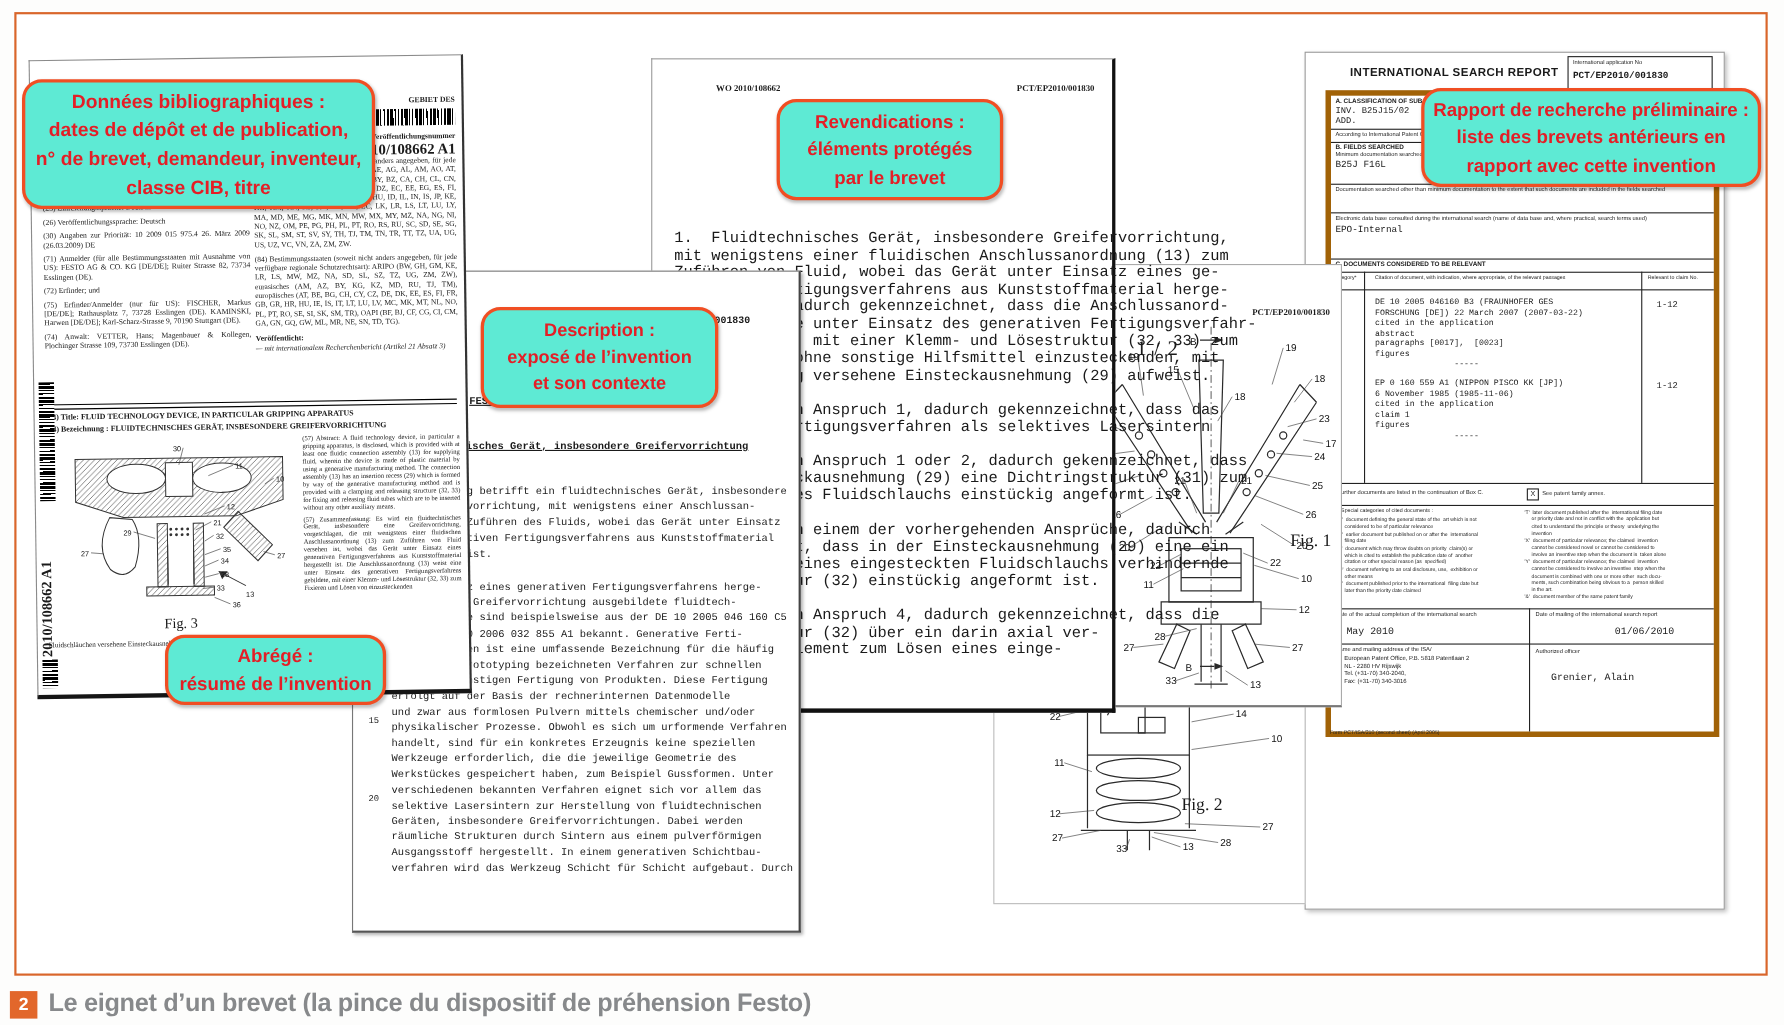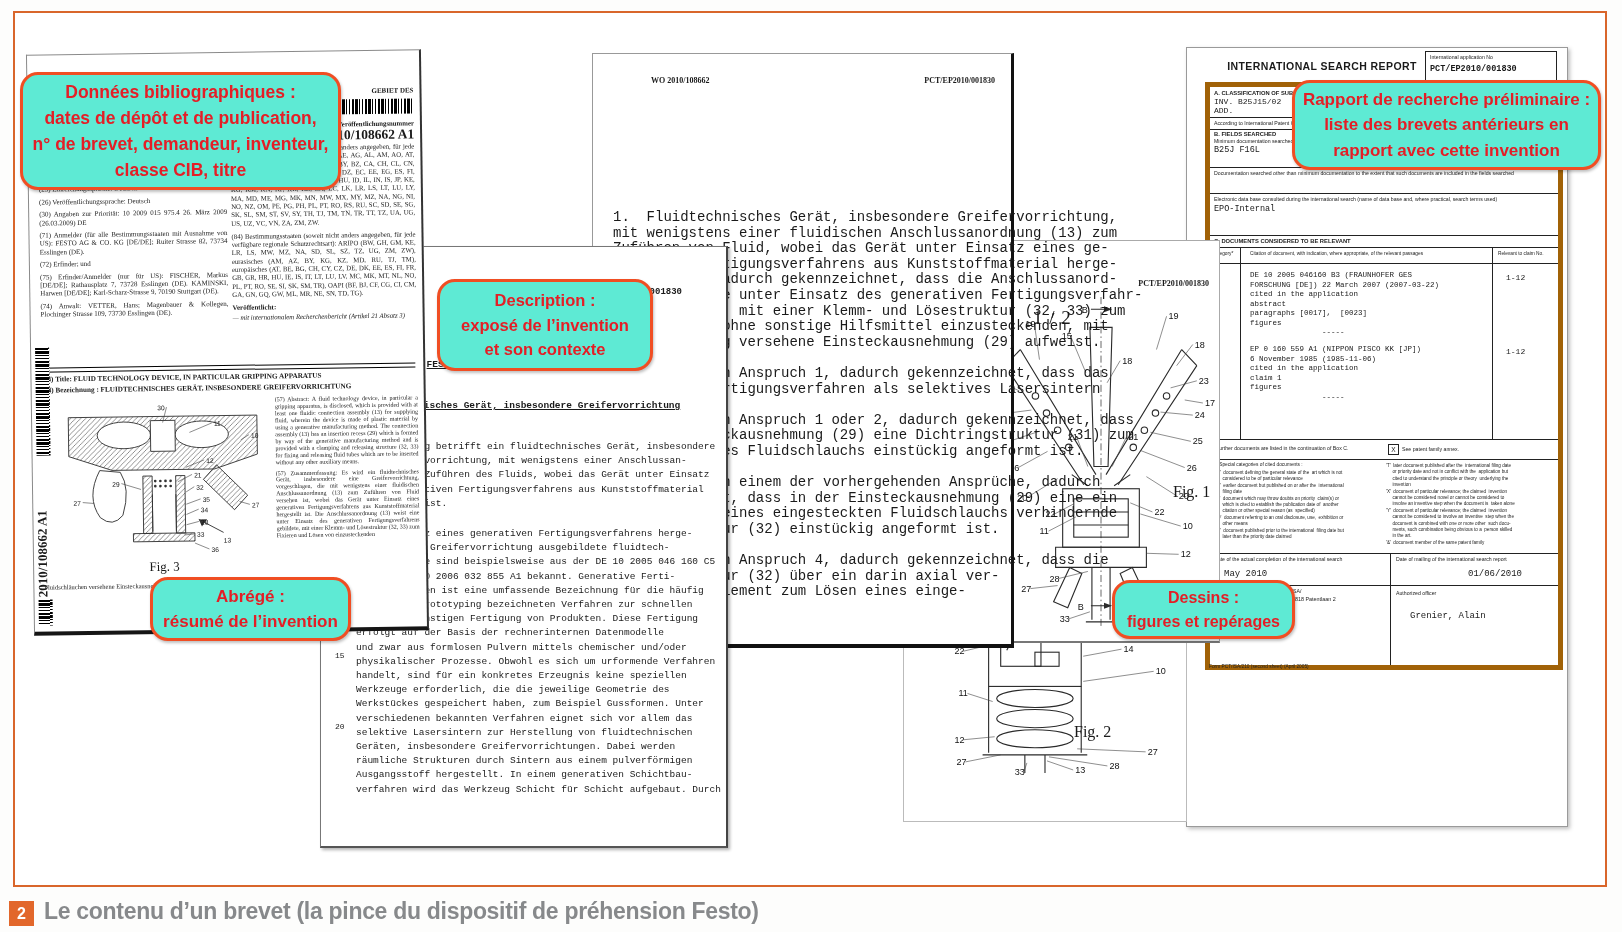--- a/index.html
+++ b/index.html
@@ -446,26 +446,27 @@
     <div class="a" style="left:10px;top:528px;width:280px;font-size:6.5px;">Fluidschläuchen versehene Einsteckausnehmung (29) aufweist.</div>
     <div class="bcv a" style="left:4px;top:292px;width:14px;height:108px;"></div>
     <div class="a" style="left:1px;top:406px;height:162px;writing-mode:vertical-rl;transform:rotate(180deg);font-weight:bold;font-size:13px;">WO 2010/108662 A1</div>
     <div class="bcv a" style="left:4px;top:544px;width:14px;height:26px;"></div>
   </div>
 
   <div class="co" style="left:20px;top:72px;width:315px;height:112px;font-size:17.5px;">Données bibliographiques :
 dates de dépôt et de publication,
 n° de brevet, demandeur, inventeur,
 classe CIB, titre</div>
+  <div class="co" style="left:706px;top:90px;width:200px;height:86px;font-size:17px;">Revendications :
+éléments protégés
+par le brevet</div>
   <div class="co" style="left:437px;top:279px;width:210px;height:86px;font-size:16.5px;">Description :
 exposé de l’invention
 et son contexte</div>
   <div class="co" style="left:1292px;top:80px;width:303px;height:84px;font-size:17px;">Rapport de recherche préliminaire :
 liste des brevets antérieurs en
 rapport avec cette invention</div>
   <div class="co" style="left:150px;top:577px;width:195px;height:58px;font-size:17px;">Abrégé :
 résumé de l’invention</div>
-  <div class="co" style="left:1112px;top:580px;width:177px;height:53px;font-size:16px;">Dessins :
-figures et repérages</div>
 
   <div class="cap-num">2</div>
-  <div class="cap-txt">Le contenu d’un brevet (la pince du dispositif de préhension Festo)</div>
+  <div class="cap-txt">Le eignet d’un brevet (la pince du dispositif de préhension Festo)</div>
 </div>
 
 </body></html>

